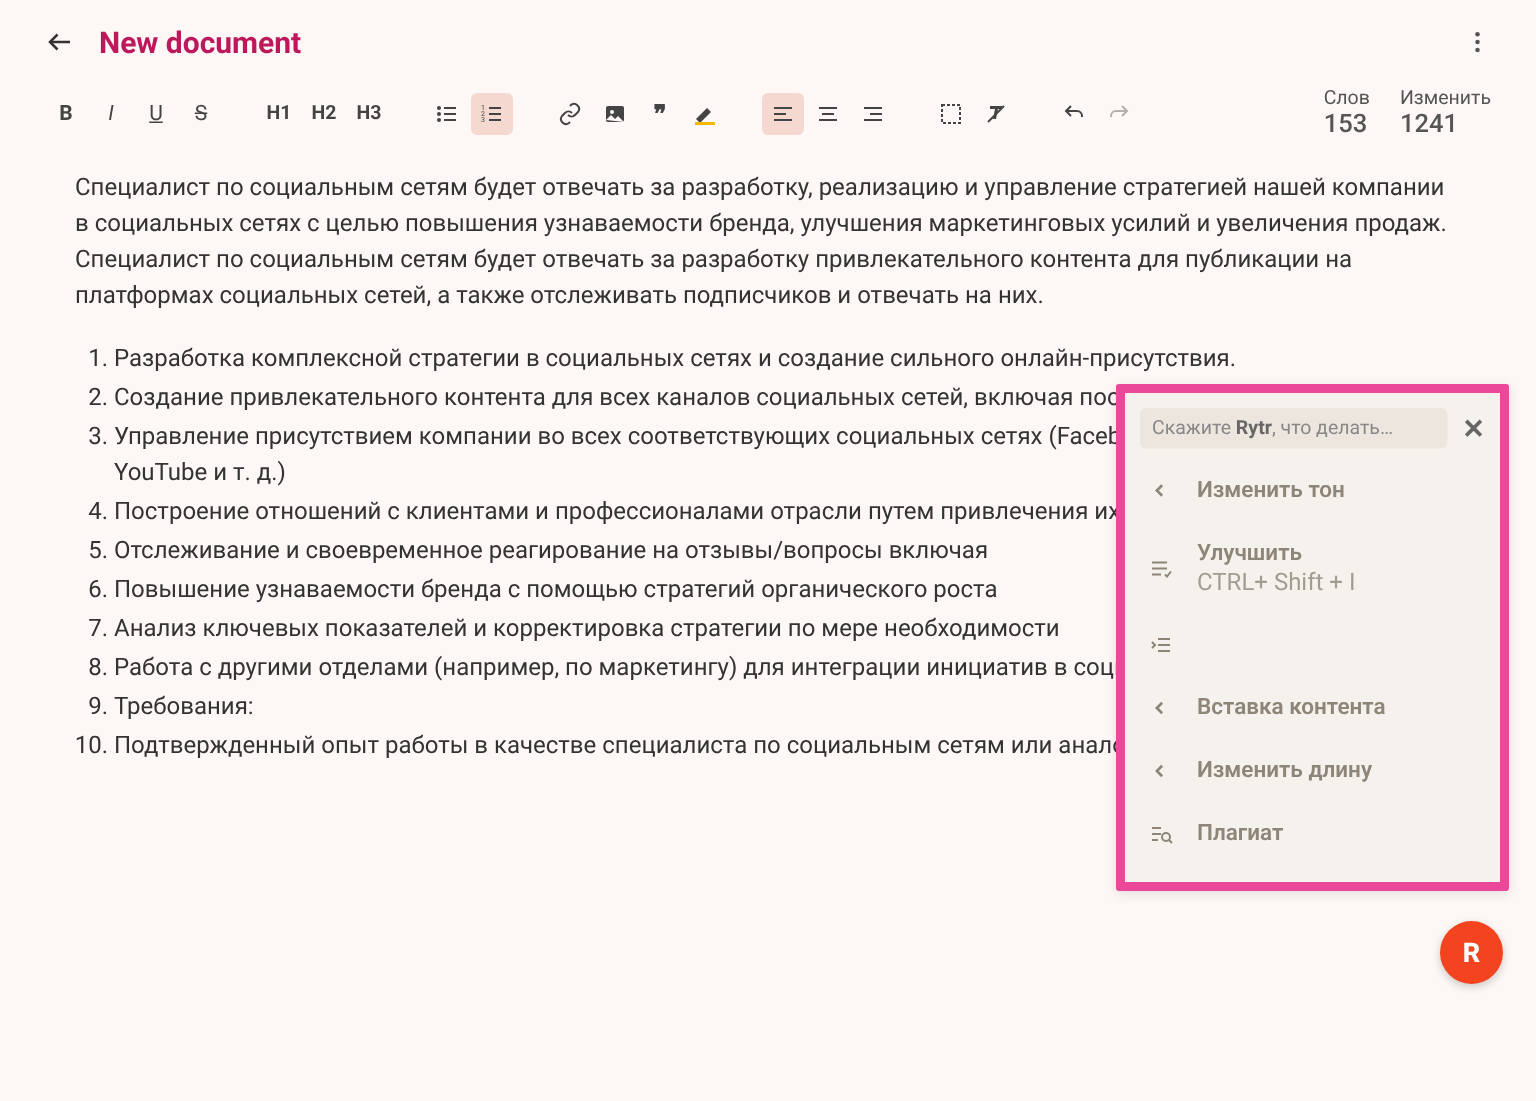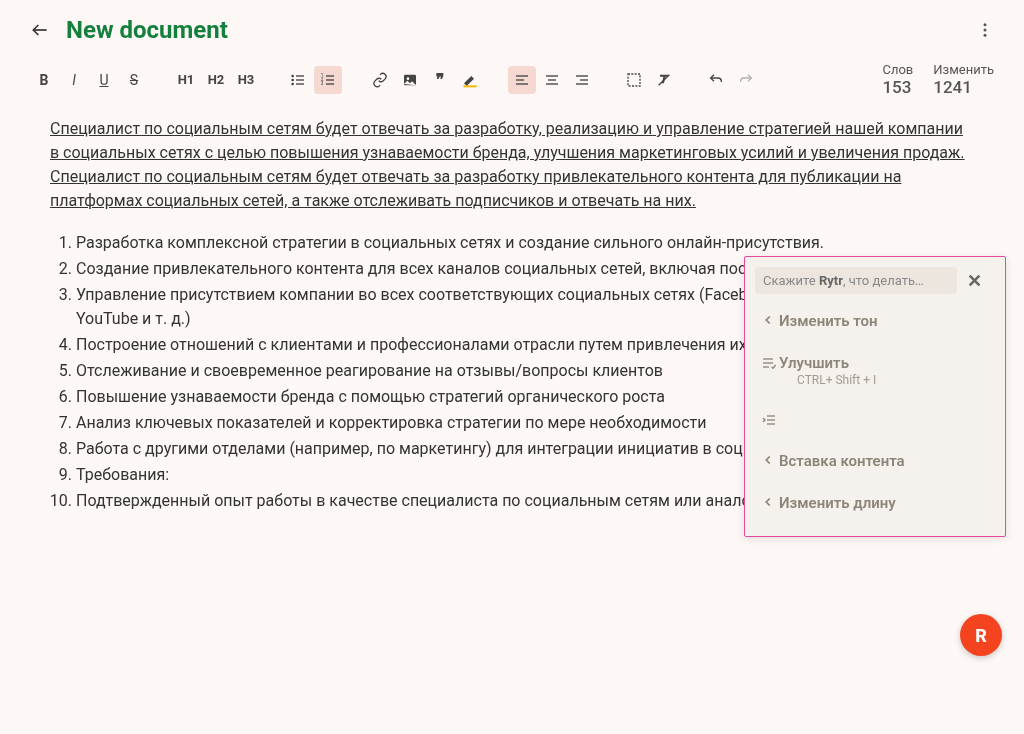--- a/index.html
+++ b/index.html
@@ -13,21 +13,21 @@
     color: #333;
   }
   .header {
     display: flex;
     align-items: center;
     justify-content: space-between;
     padding: 16px 30px 10px 30px;
   }
   .header-left { display: flex; align-items: center; gap: 16px; }
   .back-arrow { font-size: 20px; cursor: pointer; color: #333; }
-  .doc-title { font-size: 24px; font-weight: 700; color: #15803d; }
+  .doc-title { font-size: 20px; font-weight: 700; color: #be185d; }
   .kebab { font-size: 20px; color: #555; cursor: pointer; }
 
   .toolbar-row {
     display: flex;
     align-items: center;
     padding: 8px 30px 20px 30px;
     gap: 6px;
   }
   .tb-group { display: flex; align-items: center; gap: 2px; margin-right: 18px; }
   .tb-btn {
@@ -42,60 +42,60 @@
   .counter-block .lbl { font-size: 13px; }
   .counter-block .val { font-size: 17px; font-weight: 500; }
   .counter-col { display: flex; flex-direction: column; align-items: flex-start; }
 
   .content {
     padding: 0 50px;
     font-size: 16px;
     line-height: 1.5;
     color: #333;
   }
-  .intro { margin-bottom: 18px; text-decoration: underline; }
+  .intro { margin-bottom: 18px; }
   .section-title { font-style: italic; margin-bottom: 6px; }
   ol.list { padding-left: 26px; }
   ol.list li { margin-bottom: 2px; }
 
   .context-menu {
     position: absolute;
     top: 256px;
     right: 18px;
     width: 262px;
     background: #f5f1ec;
-    border: 1px solid #ec4899;
+    border: 6px solid #ec4899;
     border-radius: 2px;
-    padding: 6px 13px 12px 0;
+    padding: 6px 0 12px 0;
     box-shadow: 0 2px 8px rgba(0,0,0,0.1);
   }
   .cm-header {
     display: flex; align-items: center; justify-content: space-between;
     padding: 4px 10px 6px 10px;
   }
   .cm-search {
     flex: 1;
     background: #ece6de;
     border-radius: 4px;
     padding: 6px 8px;
     font-size: 13px;
     color: #888;
   }
   .cm-search b { color: #666; font-weight: 700; }
   .cm-close { margin-left: 10px; font-size: 18px; font-weight: 700; color: #666; cursor: pointer; }
   .cm-item {
-    display: flex; align-items: flex-start; 
+    display: flex; align-items: center; gap: 14px;
     padding: 12px 16px;
     cursor: pointer;
     color: #8d8578;
   }
   .cm-item .icon { width: 18px; font-size: 16px; flex-shrink: 0; margin-top: 1px; }
   .cm-item .texts { display: flex; flex-direction: column; }
   .cm-item .label { font-size: 15px; font-weight: 600; }
-  .cm-item .shortcut { font-size: 12px; margin-top: 1px; color: #a39c91; margin-left: 18px; }
+  .cm-item .shortcut { font-size: 16px; margin-top: 1px; color: #a39c91; }
 
   .fab {
     position: absolute;
     bottom: 78px;
     right: 22px;
     width: 42px; height: 42px;
     background: #f4431f;
     border-radius: 50%;
     display: flex; align-items: center; justify-content: center;
     color: #fff; font-weight: 800; font-size: 18px;
@@ -245,21 +245,21 @@
   </div>
 </div>
 
 <div class="content">
   <p class="intro">Специалист по социальным сетям будет отвечать за разработку, реализацию и управление стратегией нашей компании в социальных сетях с целью повышения узнаваемости бренда, улучшения маркетинговых усилий и увеличения продаж. Специалист по социальным сетям будет отвечать за разработку привлекательного контента для публикации на платформах социальных сетей, а также отслеживать подписчиков и отвечать на них.</p>
   <ol class="list" id="resp-list">
       <li>Разработка комплексной стратегии в социальных сетях и создание сильного онлайн-присутствия.</li>
       <li>Создание привлекательного контента для всех каналов социальных сетей, включая посты, изображения и видео.</li>
       <li>Управление присутствием компании во всех соответствующих социальных сетях (Facebook, Twitter, Instagram, YouTube и т. д.)</li>
       <li>Построение отношений с клиентами и профессионалами отрасли путем привлечения их через социальные сети</li>
-      <li>Отслеживание и своевременное реагирование на отзывы/вопросы клиентов</li>
+      <li>Отслеживание и своевременное реагирование на отзывы/вопросы включая</li>
       <li>Повышение узнаваемости бренда с помощью стратегий органического роста</li>
       <li>Анализ ключевых показателей и корректировка стратегии по мере необходимости</li>
       <li>Работа с другими отделами (например, по маркетингу) для интеграции инициатив в социальных сетях</li>
       <li>Требования:</li>
       <li>Подтвержденный опыт работы в качестве специалиста по социальным сетям или аналогичной должности</li>
     </ol>
 </div>
 
 <div class="context-menu">
   <div class="cm-header">
@@ -316,18 +316,32 @@
       <div class="cm-item">
         <span class="icon">
           <svg width="14" height="14" viewBox="0 0 24 24" fill="none" stroke="#8d8578" stroke-width="3">
             <polyline points="15 18 9 12 15 6"></polyline>
           </svg>
         </span>
         <div class="texts">
           <span class="label">Изменить длину</span>
         </div>
       </div>
+      <div class="cm-item">
+        <span class="icon">
+          <svg width="16" height="16" viewBox="0 0 24 24" fill="none" stroke="#8d8578" stroke-width="2">
+            <line x1="3" y1="6" x2="12" y2="6"></line>
+            <line x1="3" y1="12" x2="12" y2="12"></line>
+            <line x1="3" y1="18" x2="9" y2="18"></line>
+            <circle cx="17" cy="15" r="4"></circle>
+            <line x1="20" y1="18" x2="23" y2="21"></line>
+          </svg>
+        </span>
+        <div class="texts">
+          <span class="label">Плагиат</span>
+        </div>
+      </div>
     </div>
 </div>
 
 <div class="fab">
   <span>R</span>
 </div>
 
 </body></html>

